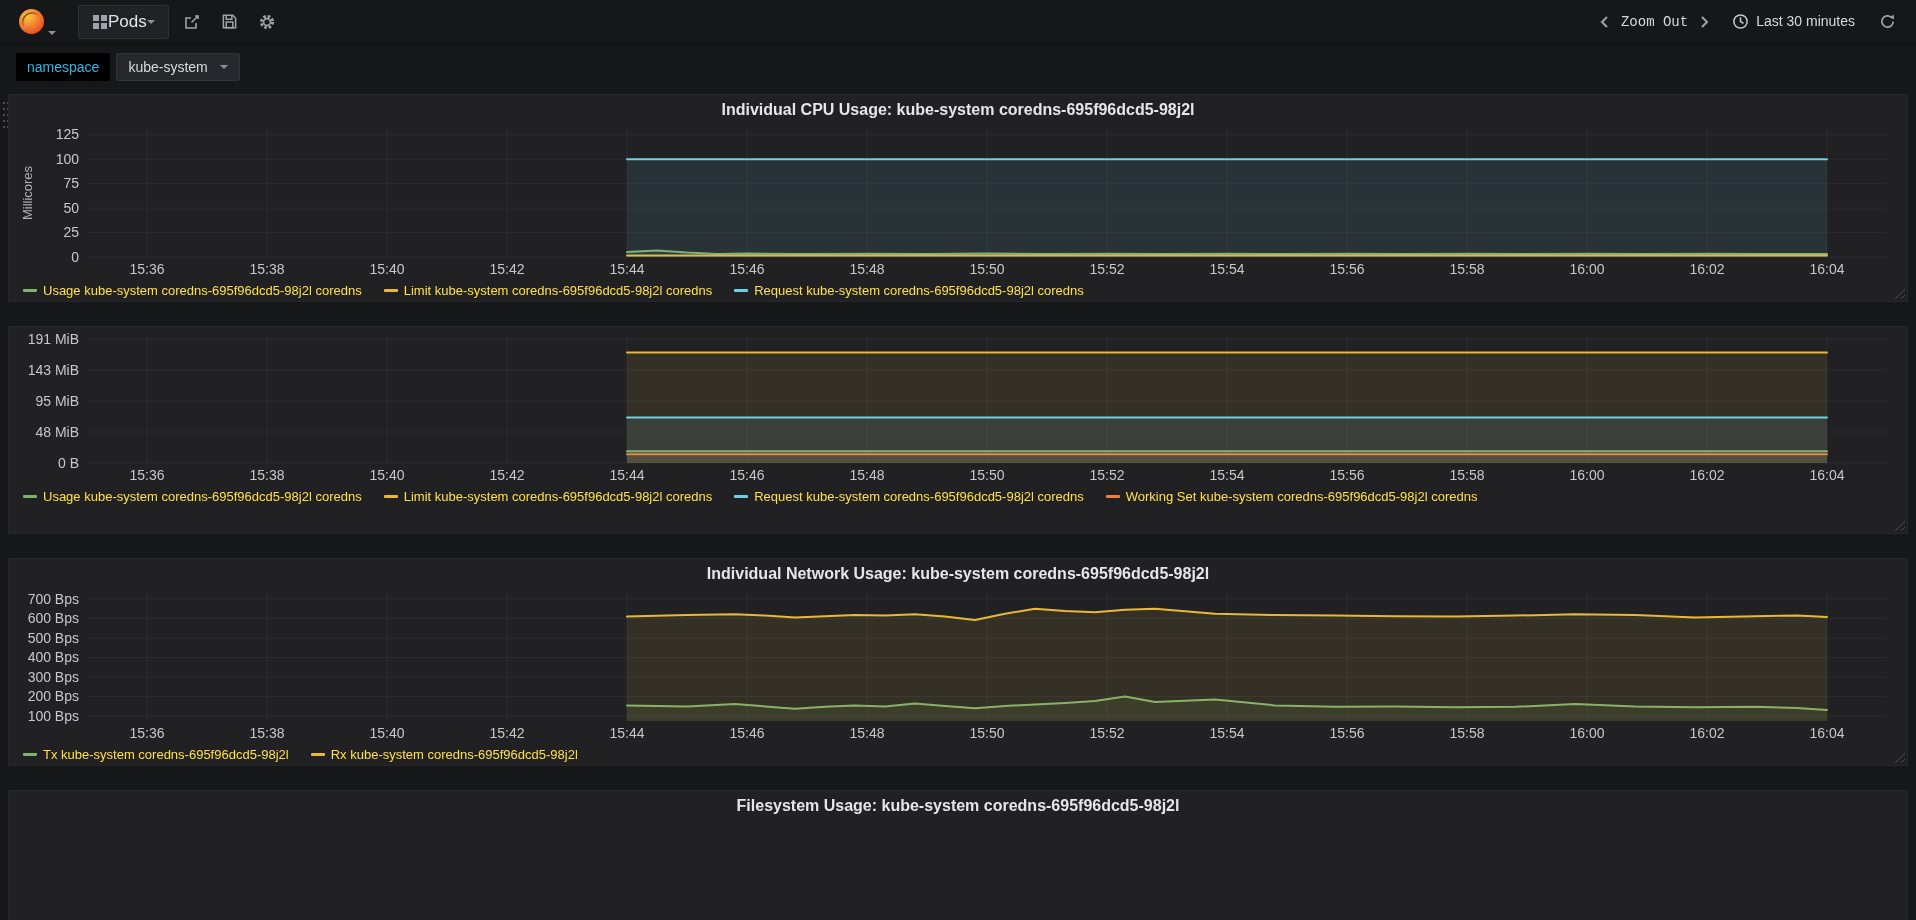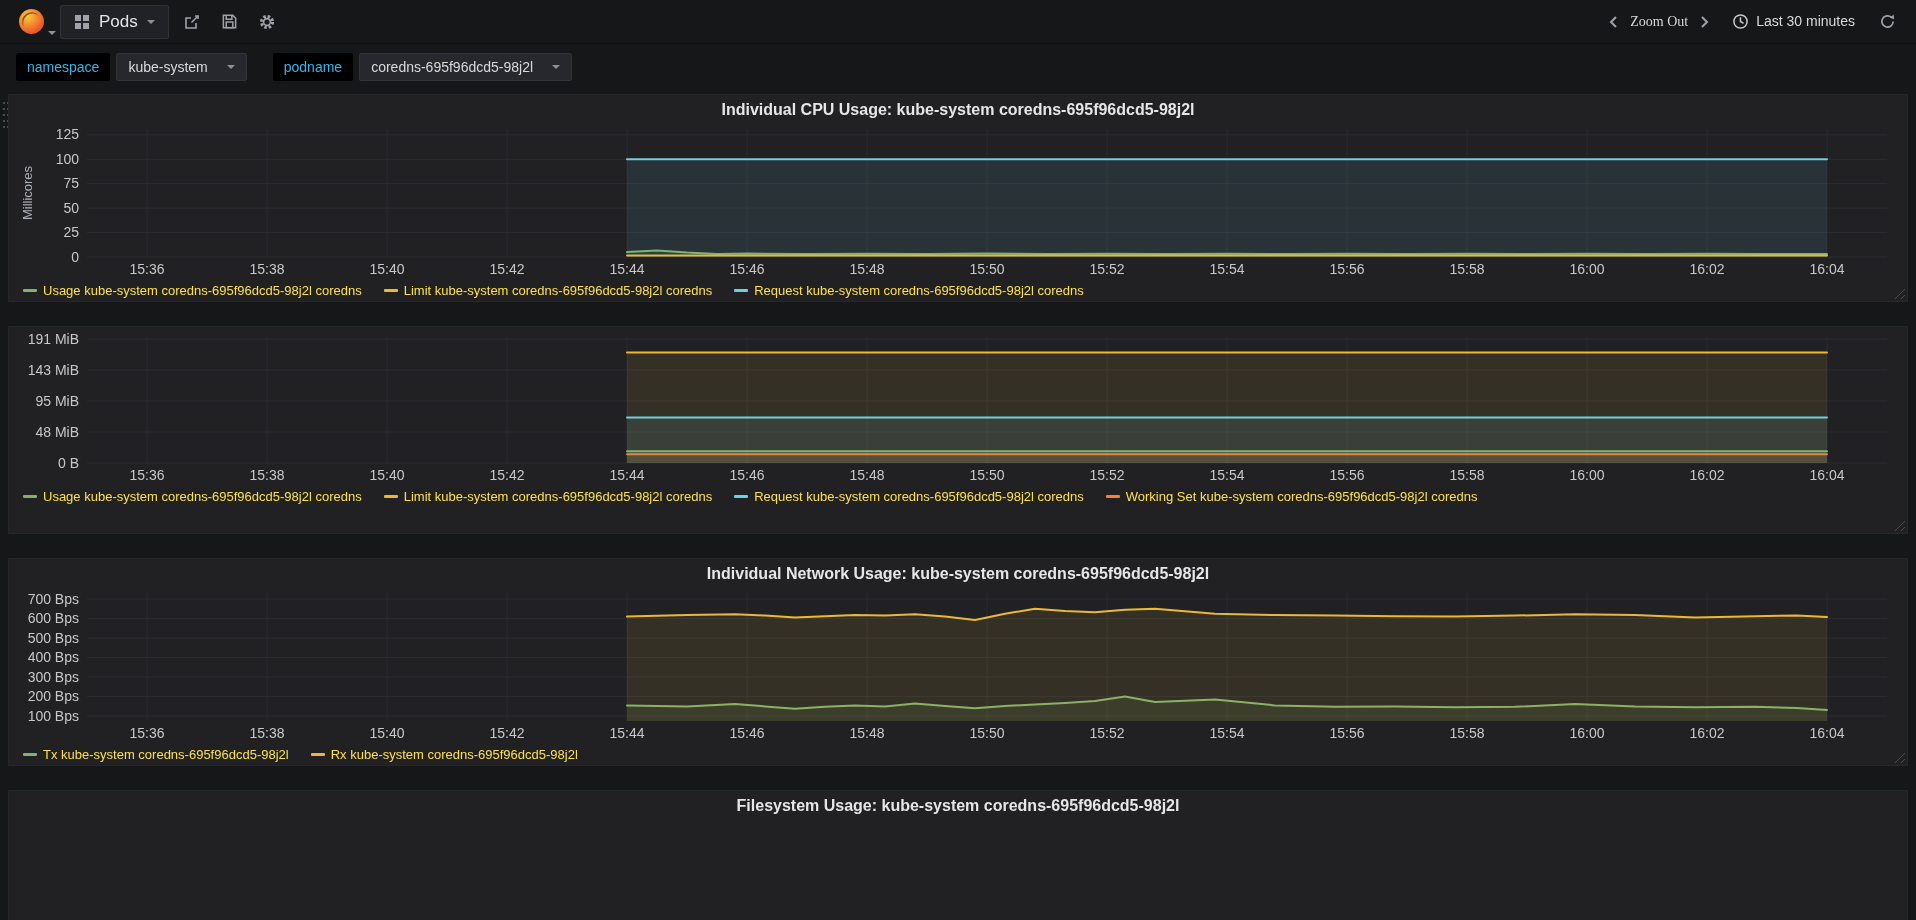--- a/index.html
+++ b/index.html
@@ -5,38 +5,38 @@
   *{box-sizing:border-box;margin:0;padding:0}
   html,body{width:1916px;height:920px;overflow:hidden;background:#161719;color:#d8d9da;
     font-family:"Liberation Sans",sans-serif;font-size:14px}
 
   
   .navbar{height:44px;display:flex;align-items:center;padding:0 14px;background:#161719;
     border-bottom:1px solid rgba(0,0,0,.35)}
   .logo-btn{display:flex;align-items:flex-end;gap:3px;cursor:pointer;padding:2px 4px}
   .caret{width:0;height:0;border-left:4px solid transparent;border-right:4px solid transparent;
     border-top:4px solid #8d9097;display:inline-block}
-  .dash-nav{display:flex;align-items:center;gap:9px;background:#202226;border:1px solid #2f3136;
-    border-radius:2px;padding:6px 13px;cursor:pointer}
+  .dash-nav{display:flex;align-items:center;background:#202226;border:1px solid #2f3136;
+    border-radius:2px;padding:6px 13px;margin-left:18px;cursor:pointer}
   .dash-title{font-size:17px;color:#e3e4e6;font-weight:500}
   .icon-btn{background:none;border:none;color:#9fa2a8;padding:6px;margin-left:8px;cursor:pointer;
     display:flex;align-items:center}
   .icon-btn svg{display:block}
   .nav-right{margin-left:auto;display:flex;align-items:center}
   .nav-text-btn{background:none;border:none;color:#d8d9da;font-size:14px;cursor:pointer;padding:6px 4px;
-    font-family:Liberation Serif, serif}
+    font-family:Liberation Mono, monospace}
   .time-btn{display:flex;align-items:flex-start;gap:7px;margin-left:16px}
   .refresh-btn{margin-left:18px}
 
   
   .submenu{display:flex;align-items:center;padding:8px 16px;height:46px}
   .var-pair{display:flex;align-items:center;margin-right:26px}
   .var-label{background:#000000;color:#33b5e5;padding:6px 11px;border-radius:2px;margin-right:6px}
   .var-value{background:#26282d;border:1px solid #303338;color:#d8d9da;padding:5px 11px;border-radius:2px;
-    display:flex;align-items:center;gap:19px;cursor:pointer}
+    display:flex;align-items:center;gap:12px;cursor:pointer}
 
   
   .dash{padding:4px 8px 0}
   .panel{position:relative;background:#212124;border:1px solid rgba(255,255,255,.03);margin-bottom:24px;
     padding:2px 10px 0;height:208px;overflow:hidden}
   .panel-title{height:26px;line-height:26px;text-align:center;font-weight:bold;font-size:16px;
     color:#e6e6e6;cursor:pointer}
   .chart{height:156px}
   .chart svg{display:block;width:100%;height:156px}
   .legend{display:flex;align-items:center;gap:22px;height:22px;padding-left:4px;font-size:13px;color:#fde047}
@@ -136,27 +136,20 @@
       </svg>
     </button>
   </div>
 </div>
 
 <div class="submenu">
   <div class="var-pair">
     <span class="var-label">namespace</span>
     <span class="var-value">
       <span>kube-system</span>
-      <span class="caret"></span>
-    </span>
-  </div>
-  <div class="var-pair">
-    <span class="var-label">podname</span>
-    <span class="var-value">
-      <span>coredns-695f96dcd5-98j2l</span>
       <span class="caret"></span>
     </span>
   </div>
 </div>
 
 <div class="row-handle"></div>
 
 <div class="dash">
 
   <div class="panel">

